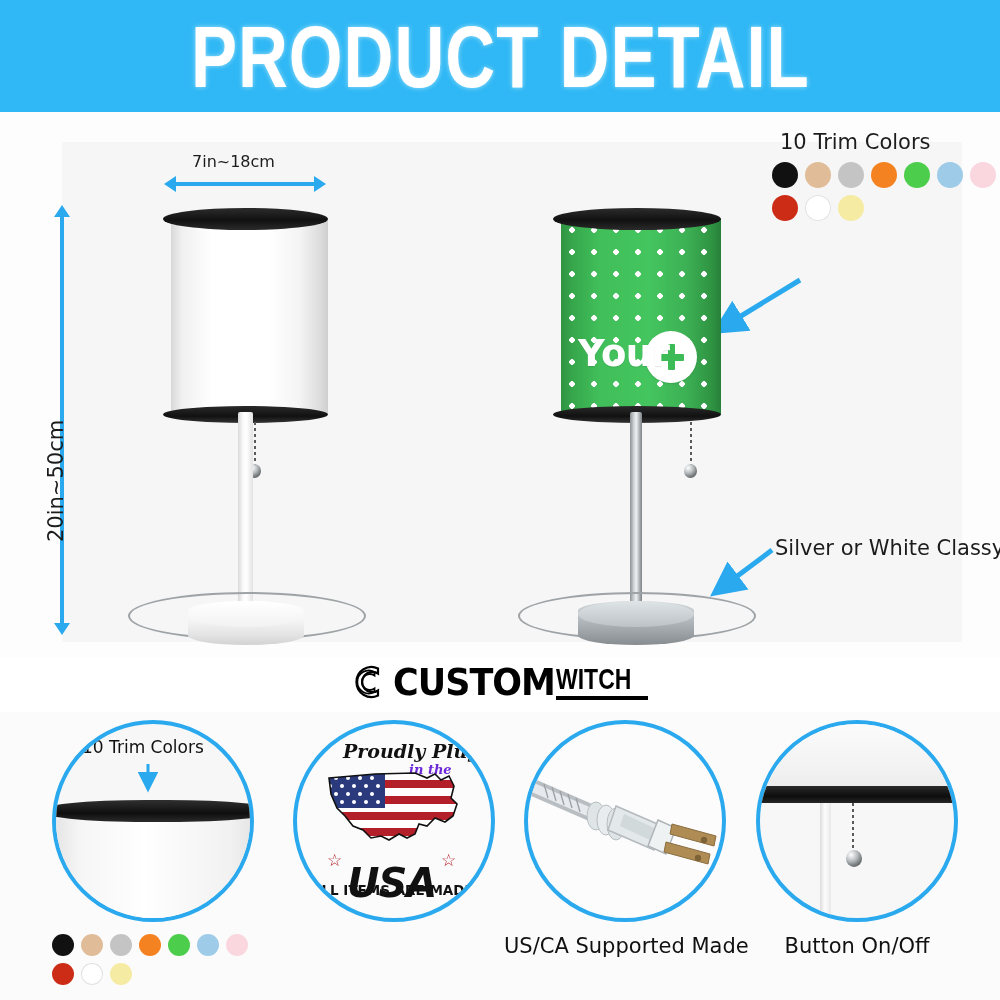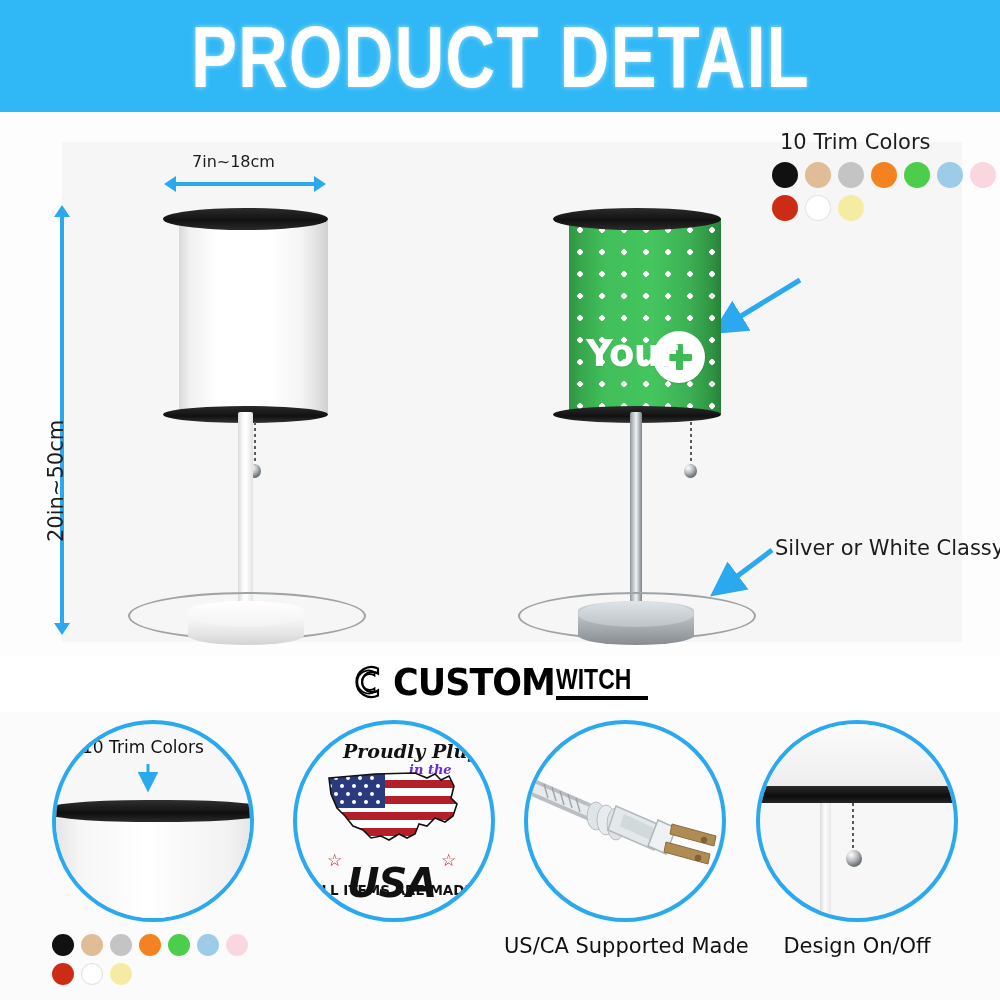--- a/index.html
+++ b/index.html
@@ -50,21 +50,21 @@
     position: absolute; left: 0; width: 100%;
     background: #1b1b1b;
     border-radius: 50% / 100%;
   }
   .trim-top { top: 0; height: 22px; border-radius: 50%/50%;
     background: linear-gradient(180deg,#2c2c2c 0%,#111 55%,#2a2a2a 100%); }
   .trim-bottom { bottom: 0; height: 17px; border-radius: 50%/50%;
     background: linear-gradient(180deg,#2a2a2a 0%,#111 60%,#333 100%); }
 
   .shade-body {
-    position: absolute; left: 16px; right: 0;
+    position: absolute; left: 8px; right: 0;
     overflow: hidden;
   }
 
   .shade-white {
     background: linear-gradient(90deg,
       #d8d8d8 0%, #f0f0f0 7%, #ffffff 26%, #ffffff 62%,
       #f4f4f4 82%, #dcdcdc 95%, #cfcfcf 100%);
   }
   .shade-green {
     background:
@@ -507,16 +507,16 @@
     <div class="circle" style="left:756px; top:8px; width:202px; height:202px;">
       <div style="position:absolute; left:-10px; top:-20px; width:220px; height:86px;
                   background:linear-gradient(180deg,#ffffff,#f3f3f3 70%,#ececec);"></div>
       <div style="position:absolute; left:-10px; top:62px; width:220px; height:17px;
                   background:linear-gradient(180deg,#2b2b2b,#0d0d0d 60%,#262626);"></div>
       <div style="position:absolute; left:60px; top:79px; width:11px; height:118px;
                   background:linear-gradient(90deg,#dcdcdc,#fdfdfd 45%,#e8e8e8);"></div>
       <div class="chain" style="left:92px; top:79px; height:52px;"></div>
       <div class="chain-bead" style="left:86px; top:126px; width:16px; height:17px;"></div>
     </div>
-    <div class="feature-caption" style="left:736px; top:222px; width:242px;">Design On/Off</div>
+    <div class="feature-caption" style="left:736px; top:222px; width:242px;">Button On/Off</div>
   </div>
 
 </div>
 
 </body></html>

